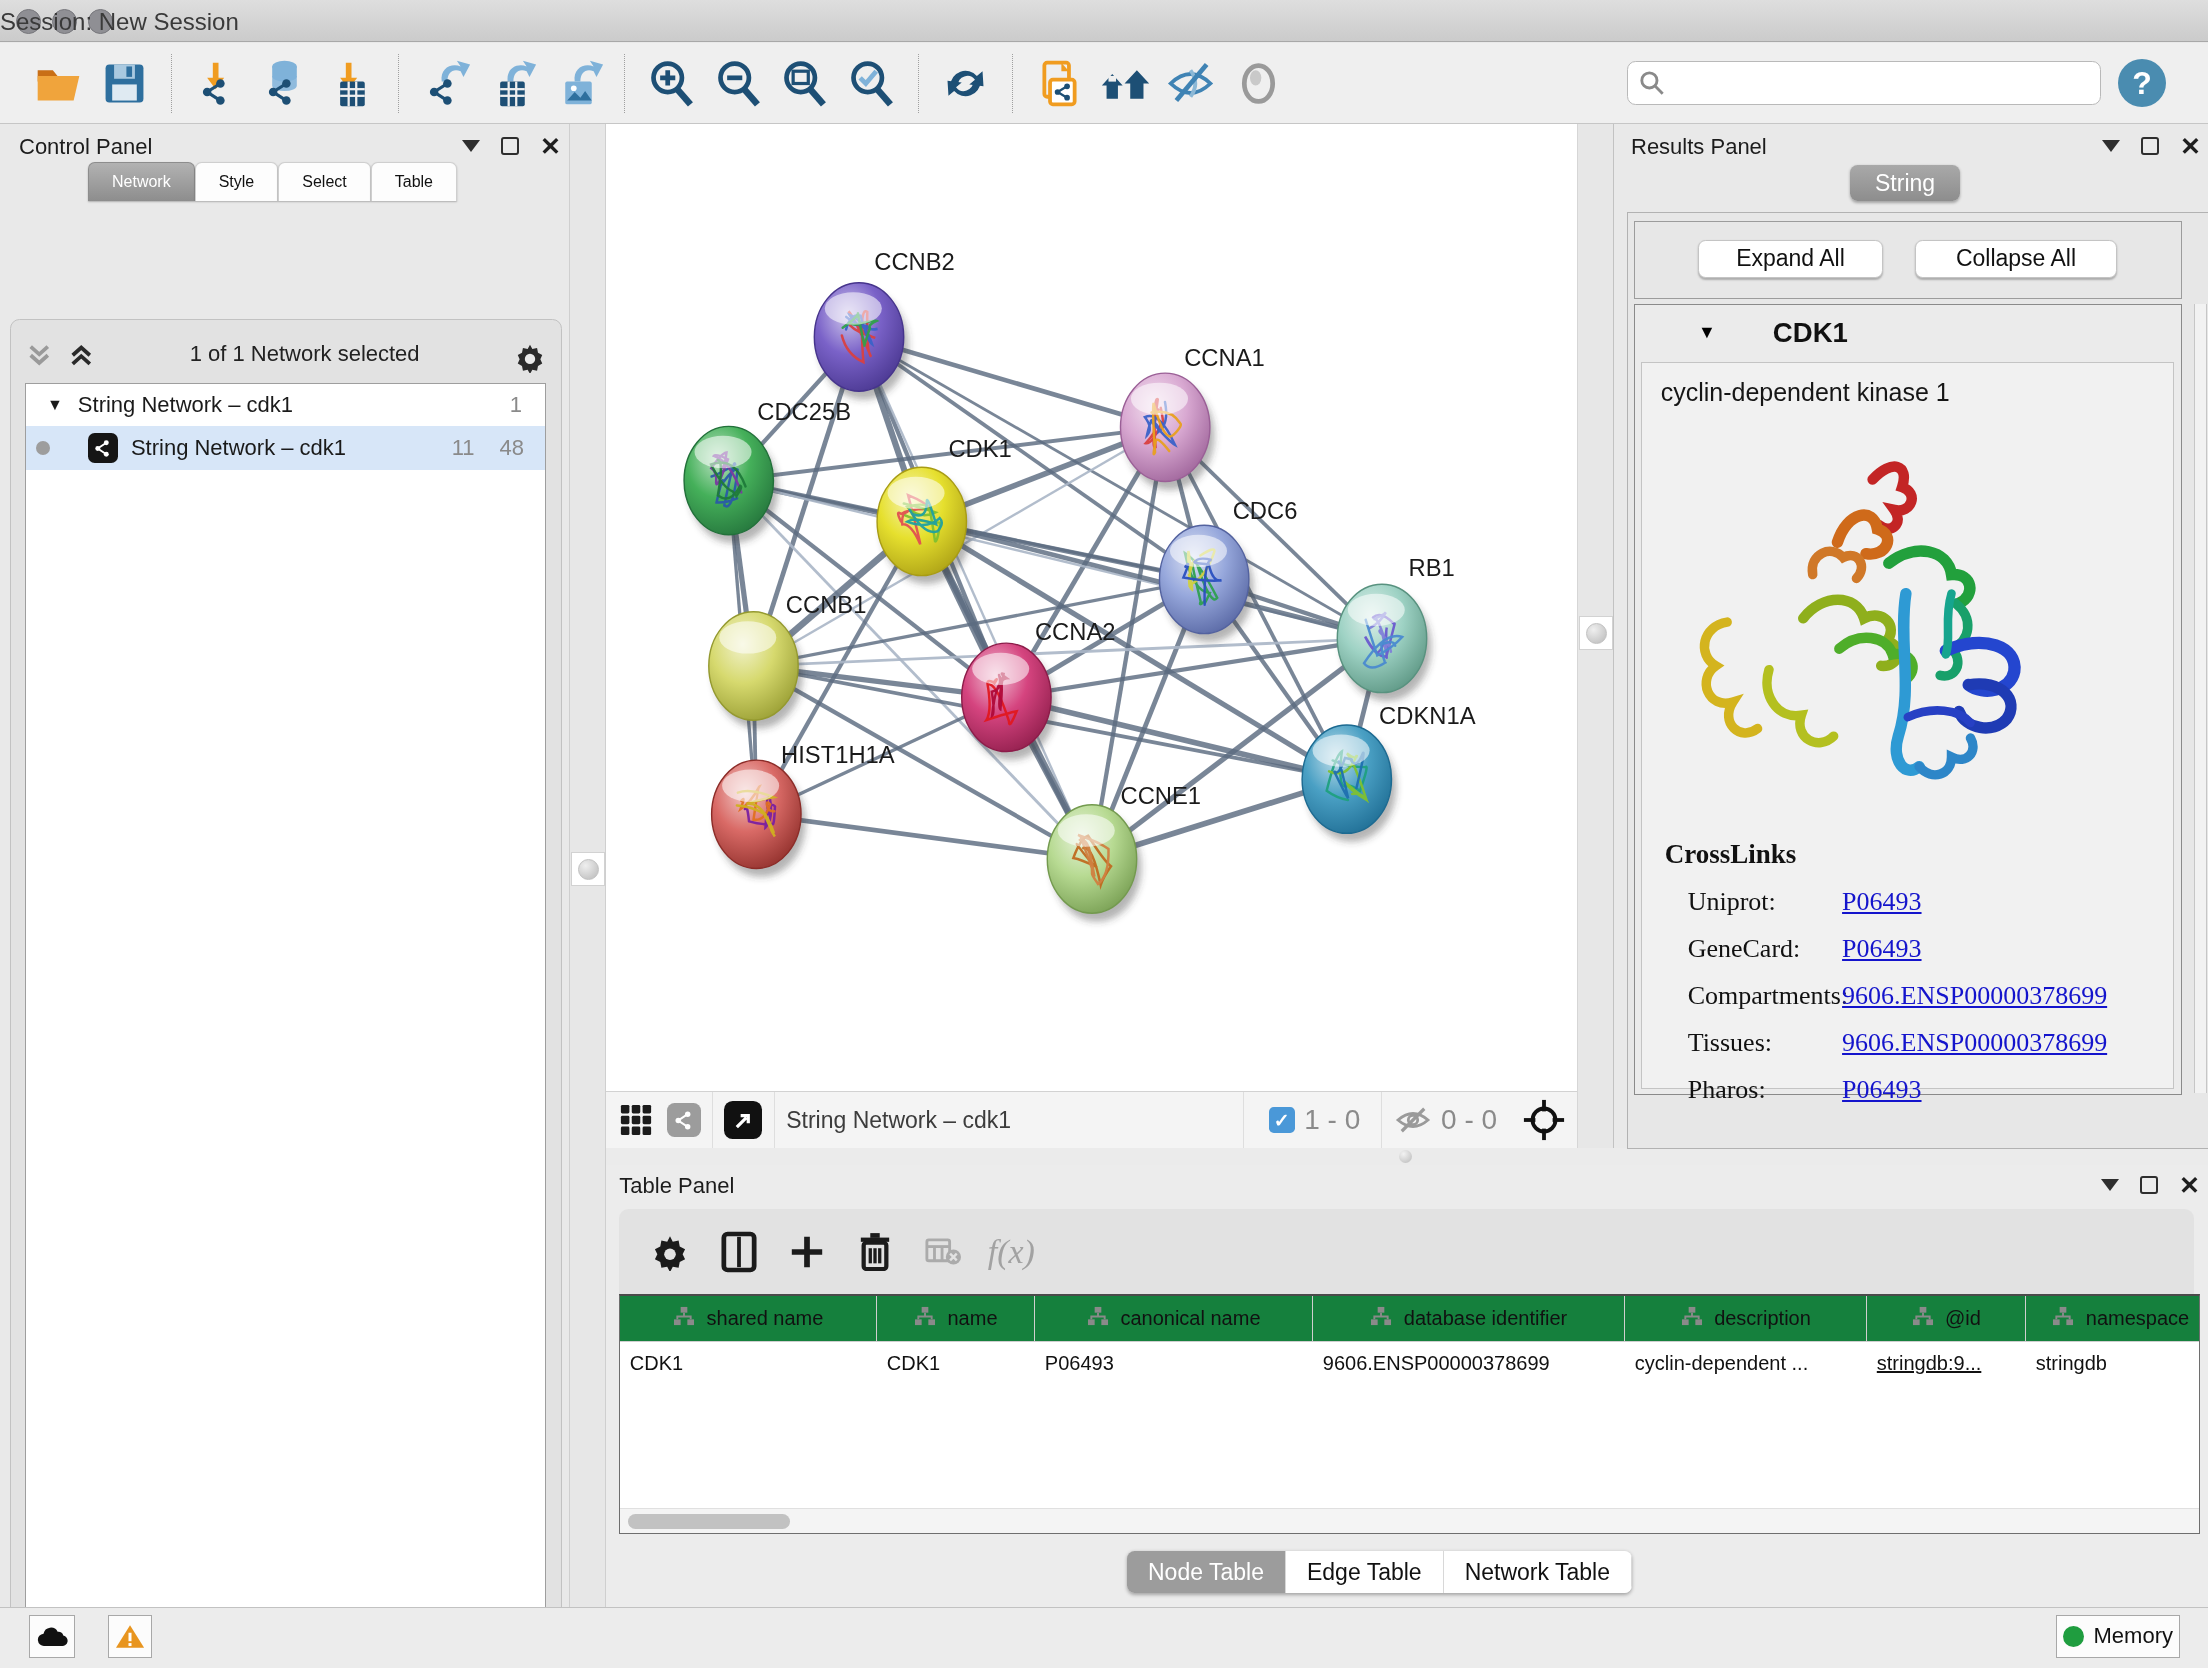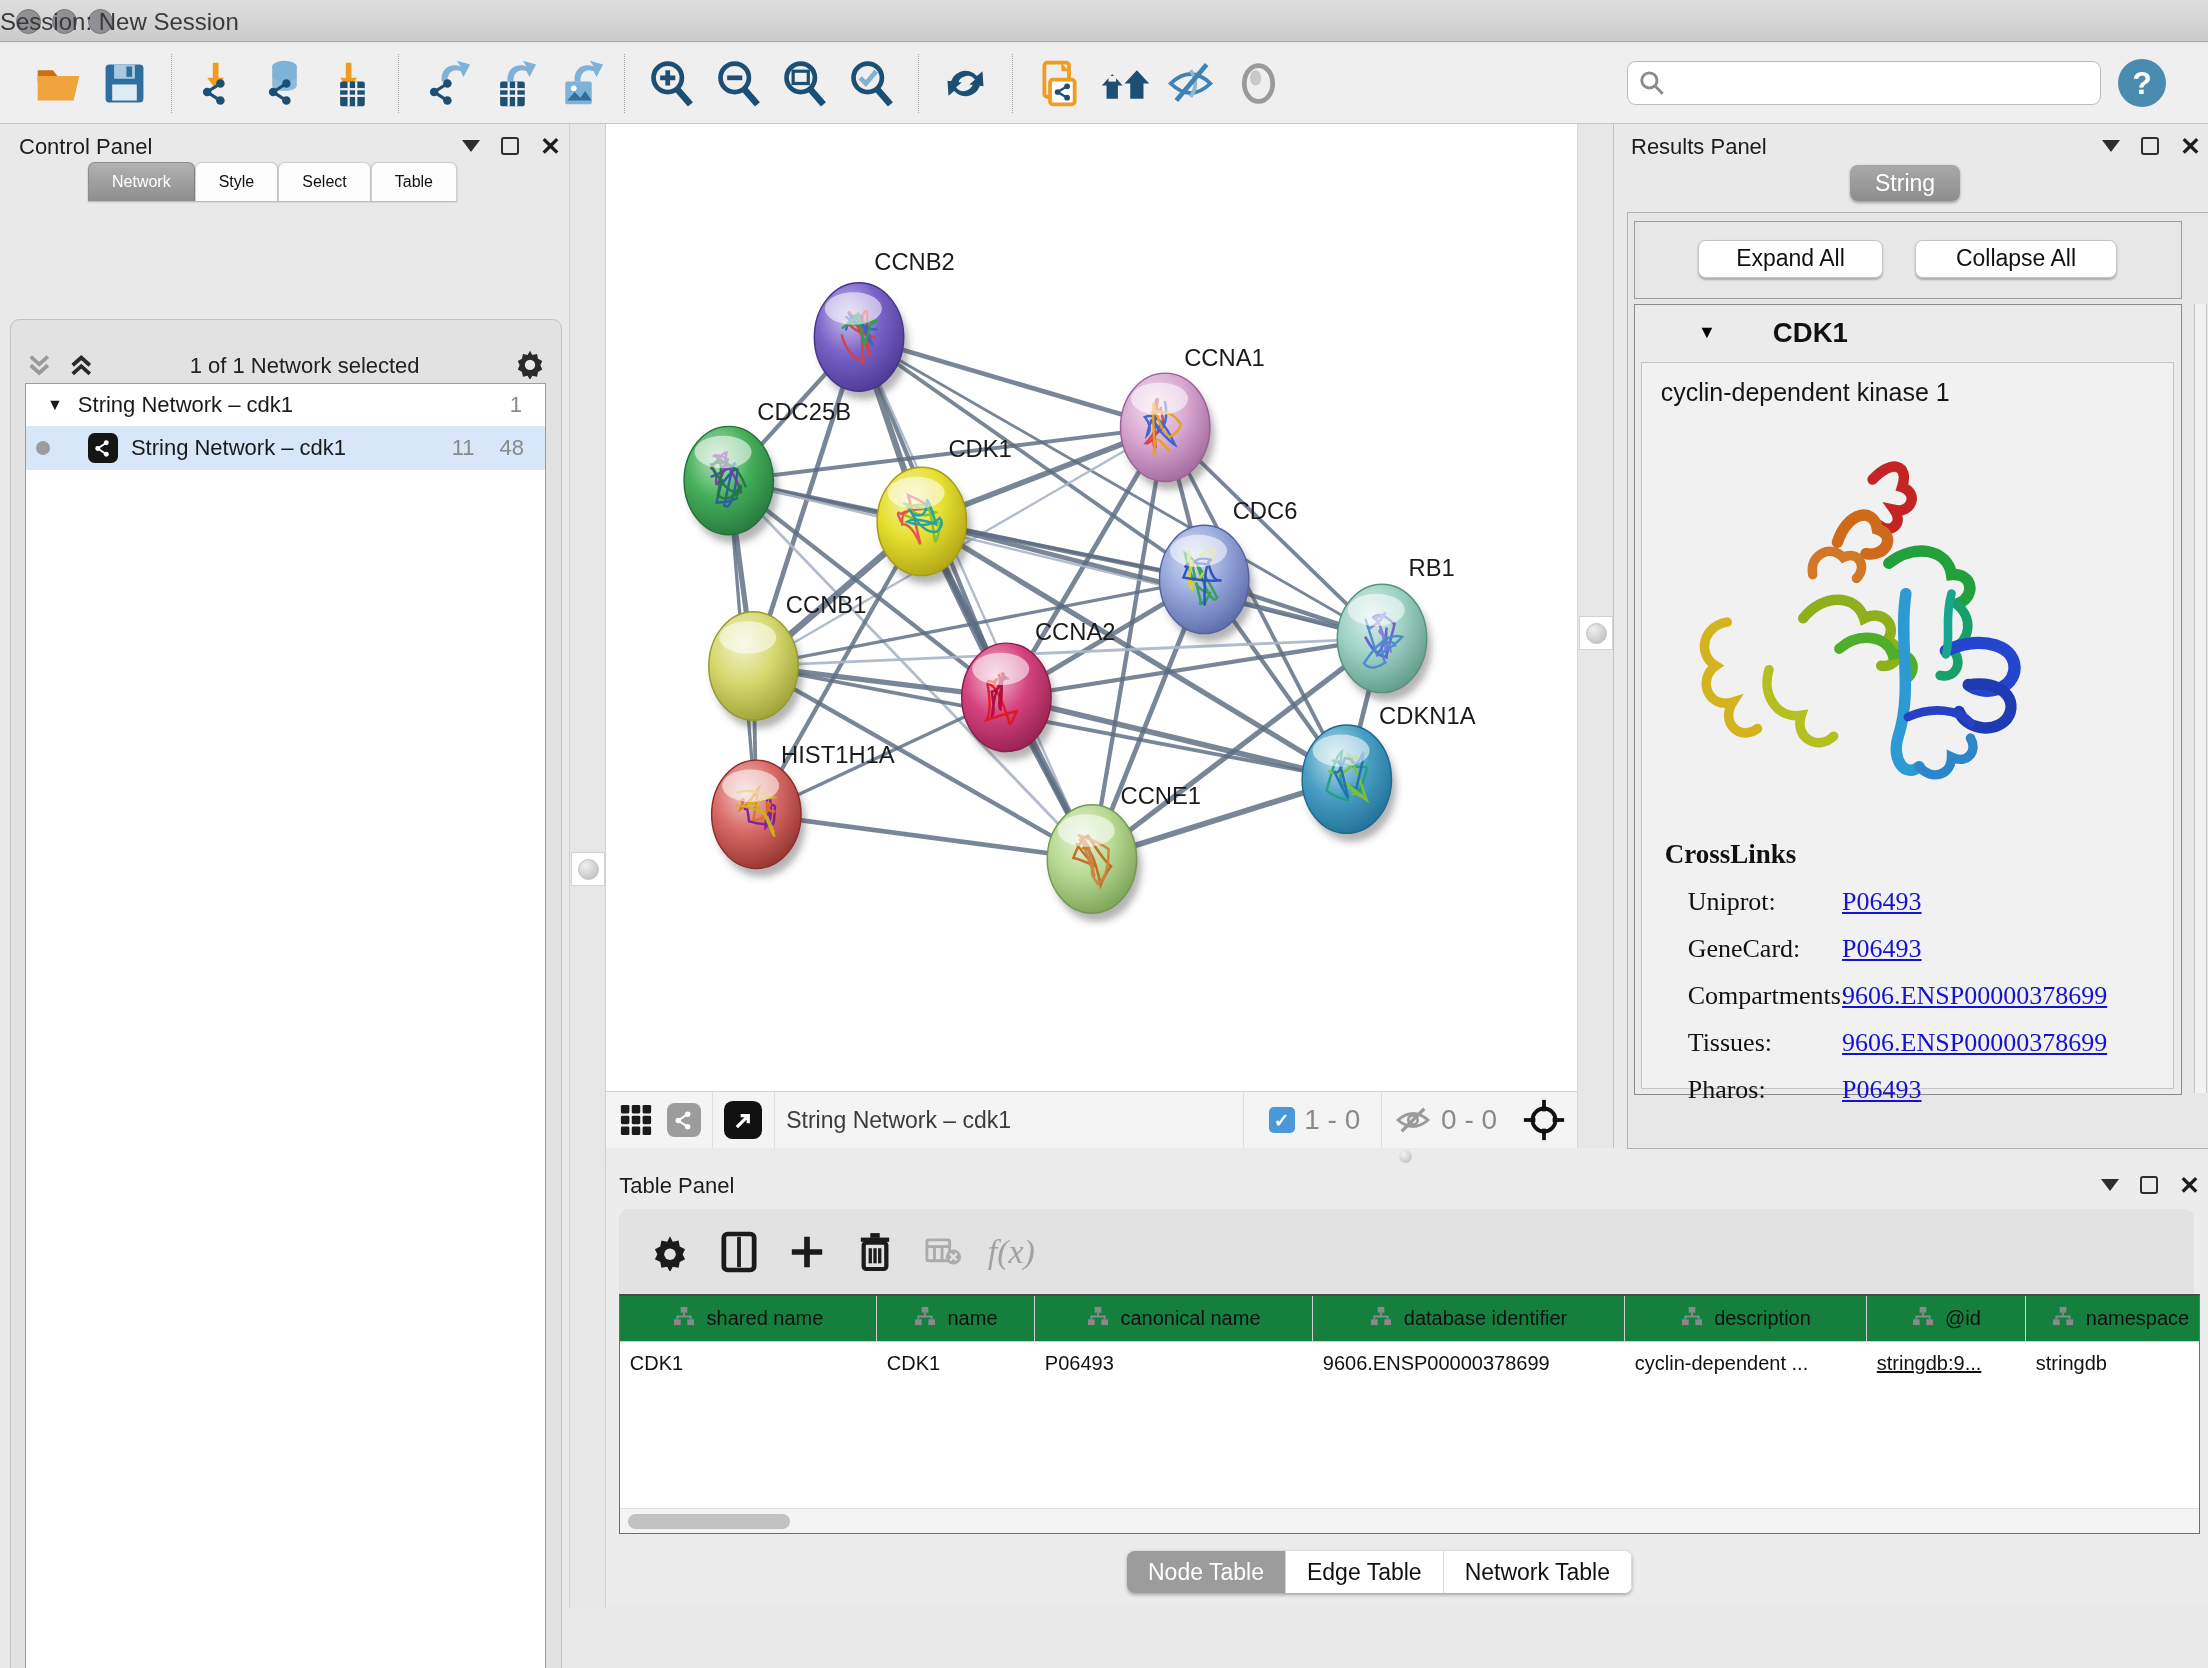--- a/index.html
+++ b/index.html
@@ -21,21 +21,21 @@
   .win-ctl{position:absolute;display:flex;align-items:center;gap:21px;}
   .wc-tri{width:0;height:0;border-left:9.5px solid transparent;border-right:9.5px solid transparent;border-top:12.4px solid #2e2e2e;}
   .wc-sq{width:18px;height:18px;border:2.9px solid #2e2e2e;border-radius:2.9px;background:transparent;}
   .wc-x{font-size:25px;font-weight:bold;color:#1e1e1e;line-height:18px;}
   
   #control-panel{position:absolute;left:0;top:124px;width:569px;height:1484px;background:#e9e9e9;}
   #cp-box{position:absolute;left:9.5px;top:195px;width:552px;height:1387px;background:#e2e2e2;border:1.9px solid #c2c2c2;border-radius:9.5px;}
   .tab-row{position:absolute;display:flex;}
   .tab{height:39px;padding:0 23px;font-size:16px;display:flex;align-items:center;justify-content:center;background:#fdfdfd;color:#111;border:1px solid #cfcfcf;border-bottom:none;border-radius:6.7px 6.7px 0 0;box-shadow:0 1px 1.9px rgba(0,0,0,.25);}
   .tab.sel{background:linear-gradient(#b2b2b2,#8d8d8d);color:#fff;border-color:#8d8d8d;}
-  #cp-sub{position:absolute;left:25px;top:217px;width:521px;height:38px;display:flex;align-items:flex-end;}
+  #cp-sub{position:absolute;left:25px;top:217px;width:521px;height:38px;display:flex;align-items:flex-start;}
   #cp-sub .lbl{flex:1;text-align:center;font-size:22px;color:#222;}
   #net-tree{position:absolute;left:25px;top:259px;width:521px;height:1316px;background:#fff;border:1.9px solid #9e9e9e;}
   .tree-row{position:relative;height:42px;display:flex;align-items:center;font-size:22px;color:#1a1a1a;}
   .tree-row.sel{background:#d7e6f8;height:44px;}
   .tree-count{color:#8a8a8a;}
   .share-badge{width:29.5px;height:29.5px;border-radius:6.7px;background:#151515;display:flex;align-items:center;justify-content:center;margin-right:13.3px;}
   .gray-dot{width:14.3px;height:14.3px;border-radius:50%;background:#9d9d9d;margin:0 13.3px 0 9.5px;}
   
   .vsplit{position:absolute;background:#e7e7e7;}
   .split-handle{position:absolute;width:34px;height:34px;background:#fff;border:1px solid #d2d2d2;display:flex;align-items:center;justify-content:center;}
@@ -824,14 +824,32 @@
           <span id="tbl-thumb"></span>
         </div>
     </div>
     <div id="tp-tabs">
         <div class="tp-tab sel">Node Table</div>
         <div class="tp-tab">Edge Table</div>
         <div class="tp-tab">Network Table</div>
       </div>
   </div>
 
+  <div id="statusbar">
+    <div class="sb-btn" style="left:28.5px;width:46px">
+      <svg width="32" height="23" viewBox="0 0 34 24">
+          <path d="M9 22 a6.5 6.5 0 0 1 -1-13 a8 8 0 0 1 15-2 a5 5 0 0 1 6 4 a5.5 5.5 0 0 1 -2 11 z" fill="#111"></path>
+        </svg>
+    </div>
+    <div class="sb-btn" style="left:108px;width:44px">
+      <svg width="30" height="27" viewBox="0 0 32 28">
+          <path d="M16 2 L31 26 H1 z" fill="#e8951f"></path>
+          <rect x="14.4" y="10" width="3.2" height="9" fill="#fff"></rect>
+          <rect x="14.4" y="21" width="3.2" height="3.2" fill="#fff"></rect>
+        </svg>
+    </div>
+    <div class="sb-btn" id="memory-btn">
+      <span id="mem-dot"></span>
+      <span>Memory</span>
+    </div>
+  </div>
 </div>
 
 
 </body></html>

